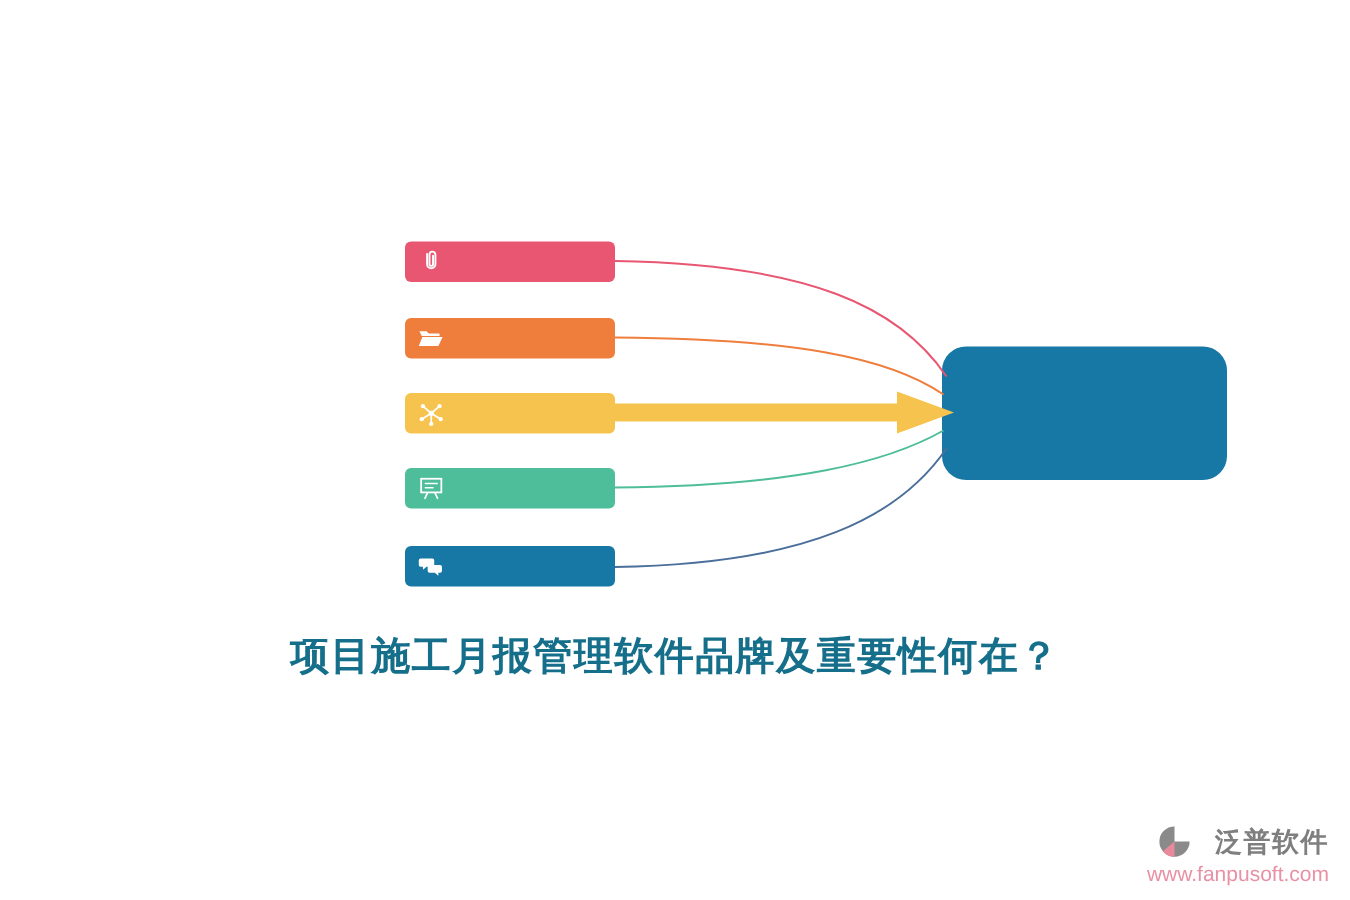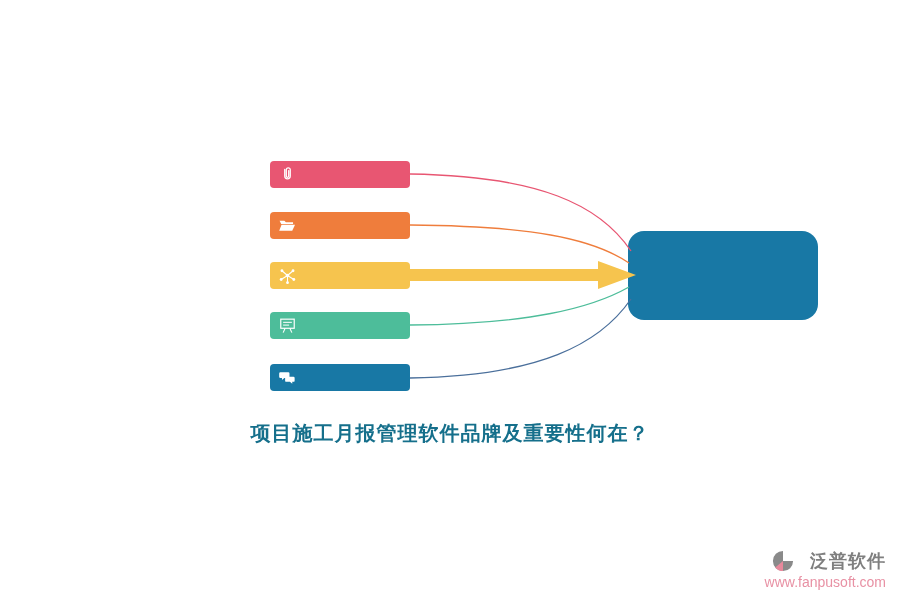--- a/index.html
+++ b/index.html
@@ -26,21 +26,21 @@
   .bar4{top:312px;}
   .bar5{top:364px;}
   .target-box{
     position:absolute;left:628px;top:231px;width:190px;height:89px;
     border-radius:16px;z-index:2;
   }
   .title{
     position:absolute;top:420px;left:0;width:900px;
     text-align:center;
     font-family:"DejaVu Serif","Liberation Serif",serif;
-    font-size:20px;font-weight:600;letter-spacing:1px;
+    font-size:26px;font-weight:600;letter-spacing:1px;
     z-index:5;
   }
   .footer{
     position:absolute;right:14px;bottom:10px;z-index:5;
     display:flex;flex-direction:column;align-items:flex-end;
   }
   .footer .logo-row{display:flex;align-items:center;gap:16px;}
   .footer .logo-text{
     font-family:"DejaVu Serif","Liberation Serif",serif;
     font-size:18px;font-weight:bold;color:#7f7f7f;letter-spacing:1px;

